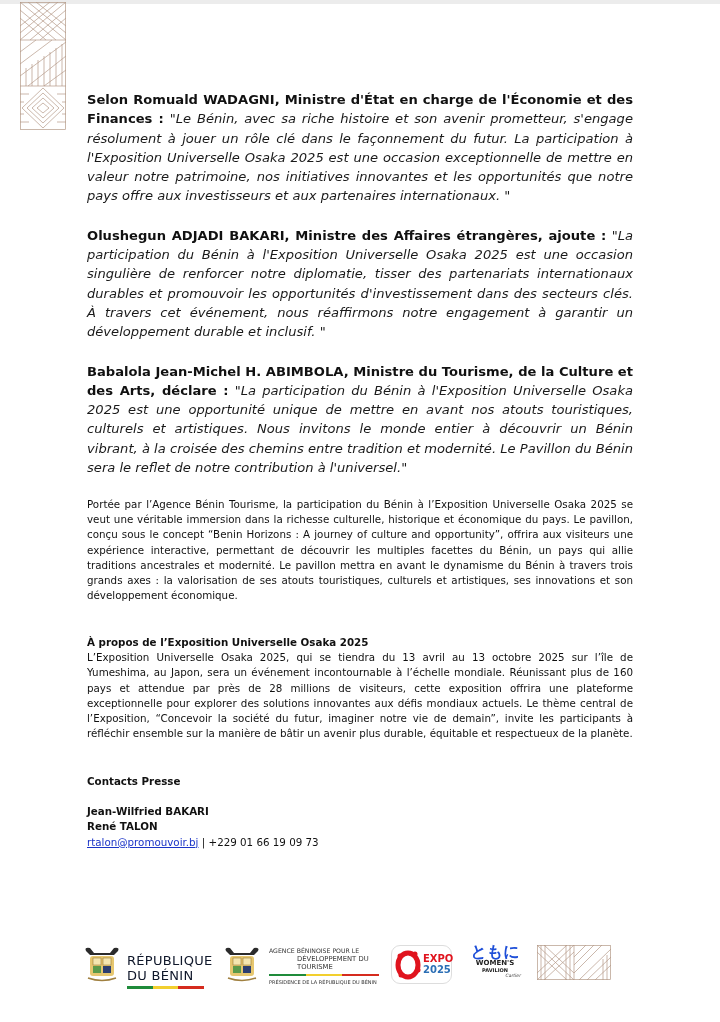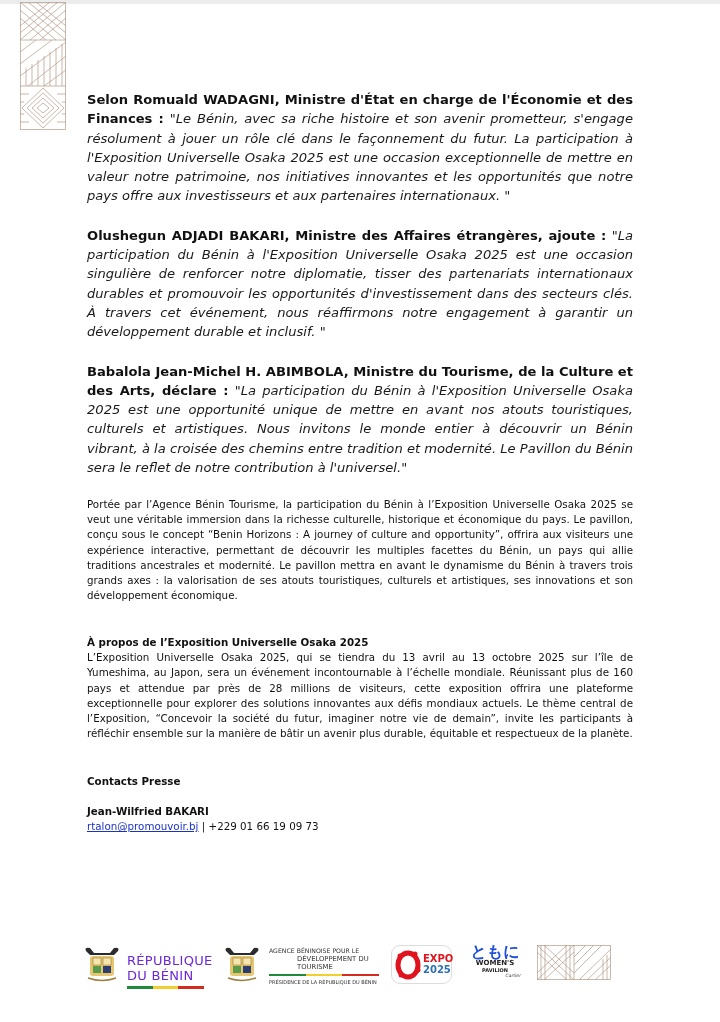--- a/index.html
+++ b/index.html
@@ -12,21 +12,21 @@
   .quote i { font-style:italic; color:#1a1a1a; }
   .about { position:absolute; left:87px; width:546px; font-size:10.3px; line-height:15.2px; text-align:justify; }
   .about h3 { font-size:10.3px; font-weight:bold; margin:0; }
   .about p { margin:0; }
   .contacts { position:absolute; left:87px; top:774px; width:400px; font-size:10.3px; line-height:15.2px; }
   .contacts .title { font-weight:bold; margin-bottom:15px; }
   .contacts .name { font-weight:bold; }
   .contacts a { color:#1a33c7; text-decoration:underline; }
   .footer { position:absolute; left:0; top:940px; width:720px; height:50px; }
   .logo { position:absolute; top:0;border-radius:9px; }
-  .rep-text { font-size:13px; line-height:15px; color:#6d28d9; letter-spacing:0.3px; }
+  .rep-text { font-size:13px; line-height:15px; color:#0f172a; letter-spacing:0.3px; }
   .flagbar { height:3px; display:flex; margin-top:3px; }
   .flagbar span { flex:1; }
   .agency-text { font-size:6.2px; line-height:8px; color:#333; }
 </style>
 </head>
 <body>
 
 <div class="topbar"></div>
 
 <svg class="deco-top" viewBox="0 0 46 128">
@@ -94,20 +94,21 @@
 </div>
 
 <div class="about" style="top:635px;">
   <h3>À propos de l’Exposition Universelle Osaka 2025</h3>
   <p>L’Exposition Universelle Osaka 2025, qui se tiendra du 13 avril au 13 octobre 2025 sur l’île de Yumeshima, au Japon, sera un événement incontournable à l’échelle mondiale. Réunissant plus de 160 pays et attendue par près de 28 millions de visiteurs, cette exposition offrira une plateforme exceptionnelle pour explorer des solutions innovantes aux défis mondiaux actuels. Le thème central de l’Exposition, “Concevoir la société du futur, imaginer notre vie de demain”, invite les participants à réfléchir ensemble sur la manière de bâtir un avenir plus durable, équitable et respectueux de la planète.</p>
 </div>
 
 <div class="contacts">
   <div class="title">Contacts Presse</div>
   <div class="name">Jean-Wilfried BAKARI</div>
+  <div class="name">René TALON</div>
   <div>
     <a>rtalon@promouvoir.bj</a><span> | +229 01 66 19 09 73</span>
   </div>
 </div>
 
 <div class="footer">
 
   <div class="logo" style="left:82px; top:5px;">
     <svg width="40" height="40" viewBox="0 0 40 40" style="position:absolute; left:0; top:0;">
       <path d="M4 6 Q2 2 8 3 L12 8 L28 8 L32 3 Q38 2 36 6 L32 10 L8 10 Z" fill="#2b2b2b"></path>

